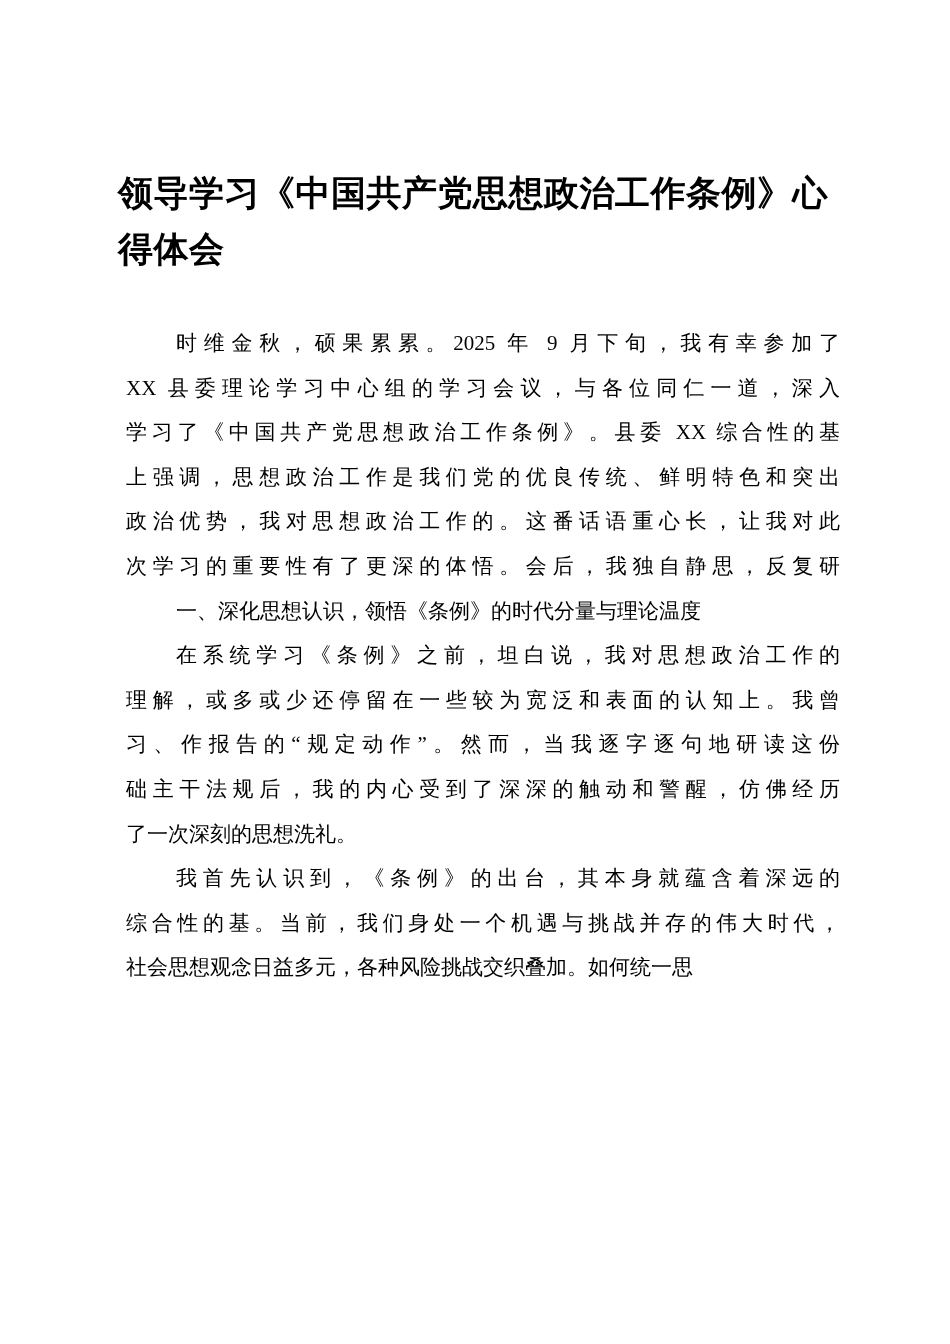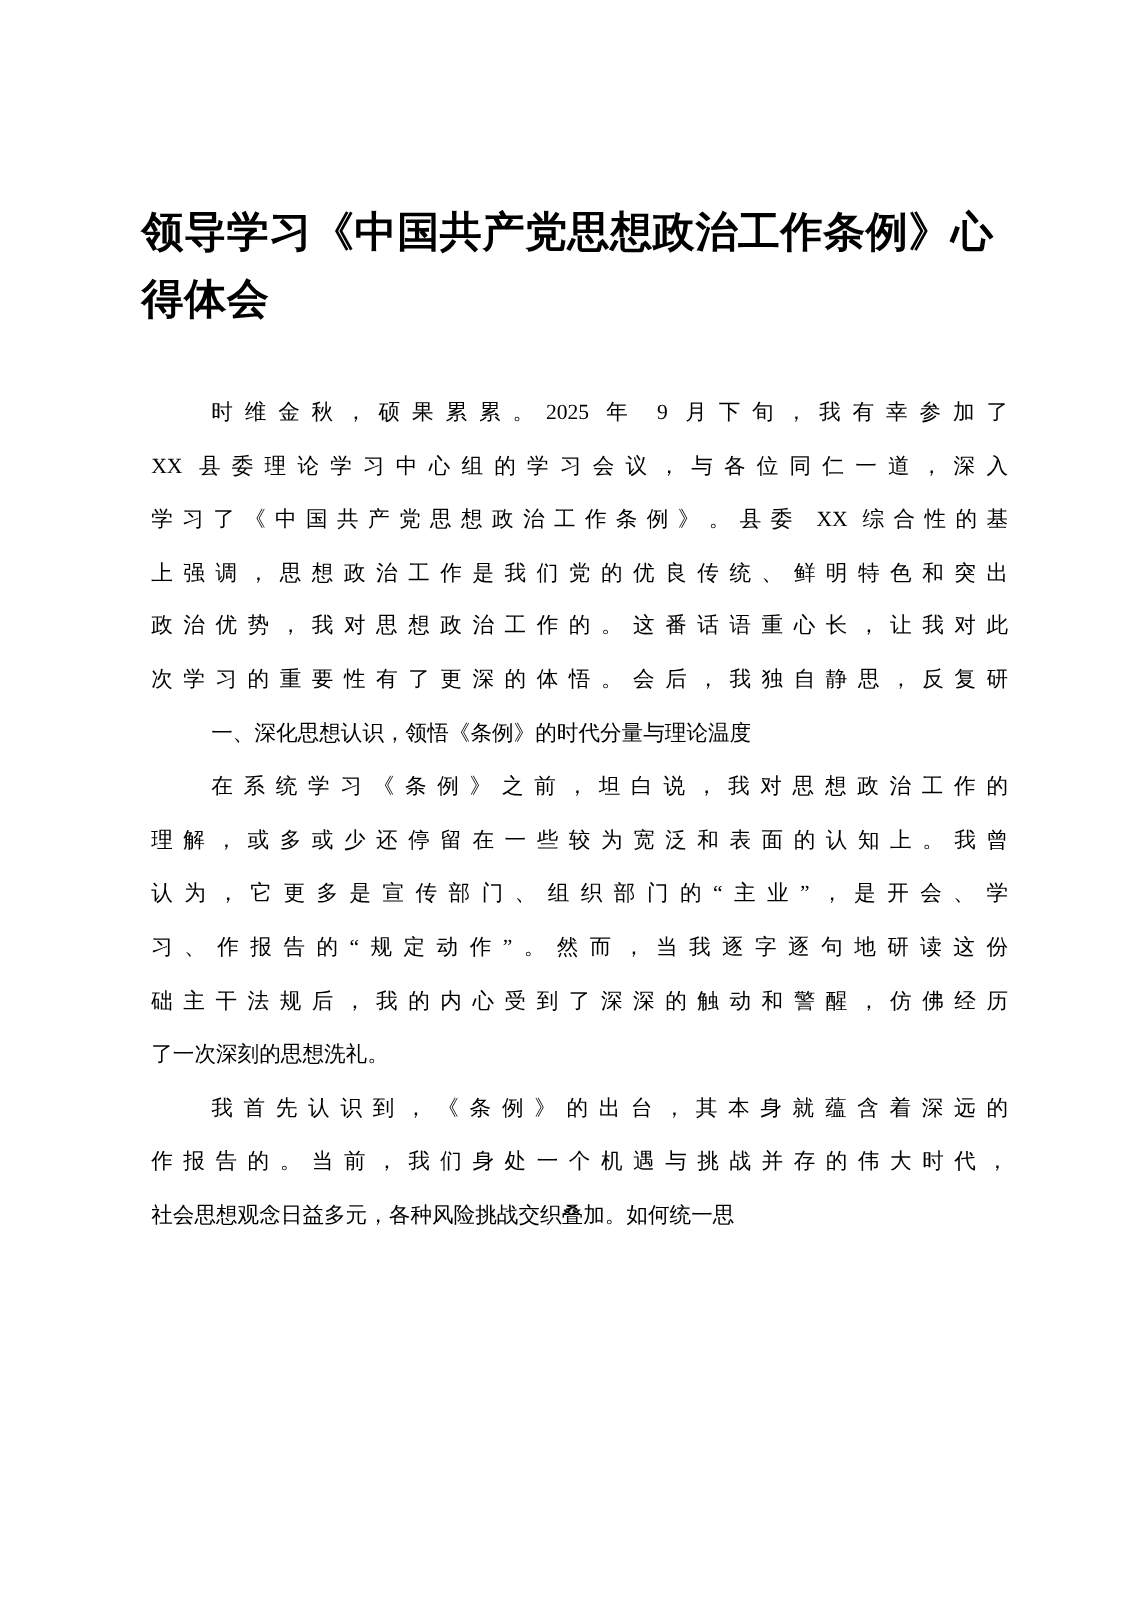--- a/index.html
+++ b/index.html
@@ -23,21 +23,21 @@
     line-height: 56px;
     text-align: left;
     letter-spacing: 0.5px;
   }
   .title-line { display: block; }
   .doc-body {
     position: absolute;
     top: 321px;
     left: 126px;
     width: 714px;
-    font-size: 18px;
+    font-size: 21px;
     line-height: 44.6px;
   }
   .line {
     width: 714px;
   }
   .line.just {
     text-align: justify;
     text-align-last: justify;
   }
   .line.indent {
@@ -55,21 +55,20 @@
   <div class="doc-body">
       <div class="line indent just">时维金秋，硕果累累。2025 年 9 月下旬，我有幸参加了</div>
       <div class="line just">XX 县委理论学习中心组的学习会议，与各位同仁一道，深入</div>
       <div class="line just">学习了《中国共产党思想政治工作条例》。县委 XX 综合性的基</div>
       <div class="line just">上强调，思想政治工作是我们党的优良传统、鲜明特色和突出</div>
       <div class="line just">政治优势，我对思想政治工作的。这番话语重心长，让我对此</div>
       <div class="line just">次学习的重要性有了更深的体悟。会后，我独自静思，反复研</div>
       <div class="line indent">一、深化思想认识，领悟《条例》的时代分量与理论温度</div>
       <div class="line indent just">在系统学习《条例》之前，坦白说，我对思想政治工作的</div>
       <div class="line just">理解，或多或少还停留在一些较为宽泛和表面的认知上。我曾</div>
-      <div class="line just">认为，它更多是宣传部门、组织部门的“主业”，是开会、学</div>
       <div class="line just">习、作报告的“规定动作”。然而，当我逐字逐句地研读这份</div>
       <div class="line just">础主干法规后，我的内心受到了深深的触动和警醒，仿佛经历</div>
       <div class="line">了一次深刻的思想洗礼。</div>
       <div class="line indent just">我首先认识到，《条例》的出台，其本身就蕴含着深远的</div>
-      <div class="line just">作报告的。当前，我们身处一个机遇与挑战并存的伟大时代，</div>
+      <div class="line just">综合性的基。当前，我们身处一个机遇与挑战并存的伟大时代，</div>
       <div class="line">社会思想观念日益多元，各种风险挑战交织叠加。如何统一思</div>
     </div>
 </div>
 
 </body></html>

